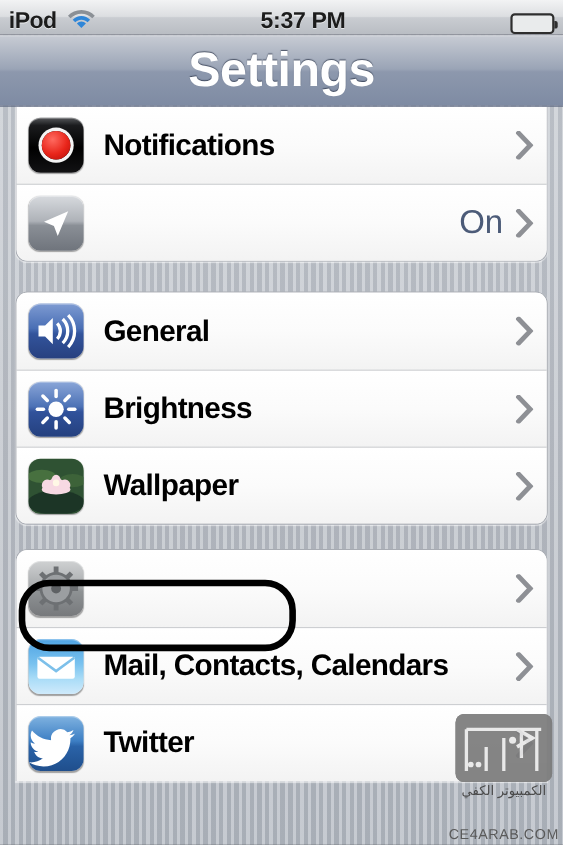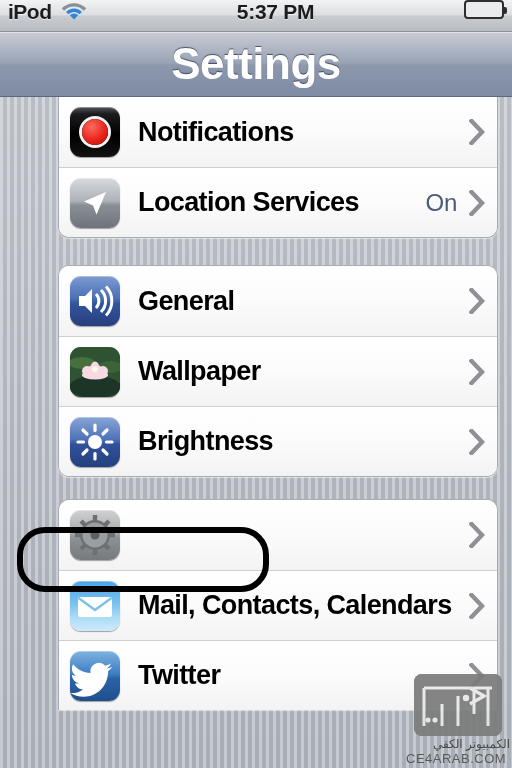--- a/index.html
+++ b/index.html
@@ -24,21 +24,21 @@
       linear-gradient(180deg, #c3c8cf 0%, #b6bbc3 55%, #aeb4bd 100%);
   }
 
   
   .statusbar {
     position: relative;
     height: 32px;
     background: linear-gradient(180deg, #f2f3f4 0%, #dcdee1 48%, #c9ccd1 52%, #b9bdc3 100%);
     border-bottom: 1px solid #8d919a;
     display: flex;
-    align-items: flex-start;
+    align-items: flex-end;
     box-sizing: border-box;
     padding: 0 8px;
   }
   .sb-carrier {
     font-size: 21px;
     font-weight: bold;
     color: #1c1c1c;
     letter-spacing: -0.5px;
     text-shadow: 0 1px 0 rgba(255,255,255,0.6);
   }
@@ -100,21 +100,20 @@
     color: #ffffff;
     letter-spacing: -0.5px;
     text-shadow: 0 -1px 1px rgba(40,50,70,0.75);
   }
 
   
   .content {
     position: absolute;
     top: 97px; left: 0; right: 0; bottom: 0;
     overflow: hidden;
-    padding-left: 44px;
   }
   .group {
     margin: 0 14px;
     background: #f7f7f7;
     border-radius: 11px;
     border: 1px solid #a7abb2;
     box-shadow: 0 1px 1px rgba(255,255,255,0.55);
     overflow: hidden;
   }
   .group.first { border-top: none; border-radius: 0 0 11px 11px; }
@@ -144,21 +143,21 @@
   .row-label {
     margin-left: 18px;
     font-size: 27px;
     font-weight: bold;
     color: #000;
     letter-spacing: -0.6px;
     white-space: nowrap;
   }
   .row-value {
     margin-left: auto;
-    font-size: 24px;
+    font-size: 30px;
     color: #4c5b78;
     letter-spacing: -0.3px;
     padding-right: 12px;
   }
   .chevron {
     margin-left: auto;
     flex: 0 0 auto;
     width: 16px; height: 26px;
   }
   .row-value + .chevron { margin-left: 0; }
@@ -213,40 +212,42 @@
     pointer-events: none;
     box-sizing: border-box;
   }
 
   
   .watermark {
     position: absolute;
     right: 2px;
     bottom: 2px;
     width: 104px;
+    text-align: center;
     pointer-events: none;
   }
   .wm-logo {
     width: 88px; height: 62px;
     margin: 0 auto;
     background: #7b7b7b;
     border-radius: 8px;
     position: relative;
     opacity: 0.92;
   }
   .wm-ar {
     font-size: 12px;
     color: #4a4a4a;
     margin-top: 1px;
     direction: rtl;
   }
   .wm-url {
     font-size: 13px;
     color: #5a5a5a;
     letter-spacing: 0.5px;
+    margin-top: 25px;
   }
 </style>
 </head>
 <body>
 
 <div id="screen">
 
   <div class="statusbar">
     <span class="sb-carrier">iPod</span>
 
@@ -282,21 +283,20 @@
           <path d="M2.5 2 L13 13 L2.5 24" fill="none" stroke="#8e9095" stroke-width="4.4" stroke-linecap="square"></path>
         </svg>
       </div>
 
       <div class="row">
         <span class="row-icon ic-location">
           <svg width="50" height="50" viewBox="0 0 50 50">
             <path d="M36 14 L14 23.5 L23 27.5 L26.5 36.5 Z" fill="#ffffff"></path>
           </svg>
         </span>
-        <span class="row-label">Location Services</span>
         <span class="row-value">On</span>
         <svg class="chevron" viewBox="0 0 16 26">
           <path d="M2.5 2 L13 13 L2.5 24" fill="none" stroke="#8e9095" stroke-width="4.4" stroke-linecap="square"></path>
         </svg>
       </div>
     </div>
 
     <div class="gap"></div>
 
     <div class="group">
@@ -304,20 +304,42 @@
       <div class="row">
         <span class="row-icon ic-sounds">
           <svg width="50" height="50" viewBox="0 0 50 50">
             <path d="M9 20 H15 L22 13 V37 L15 30 H9 Z" fill="#ffffff"></path>
             <path d="M26 18 A10 10 0 0 1 26 32" fill="none" stroke="#fff" stroke-width="3"></path>
             <path d="M31 14 A15.5 15.5 0 0 1 31 36" fill="none" stroke="#fff" stroke-width="3"></path>
             <path d="M36 10.5 A21 21 0 0 1 36 39.5" fill="none" stroke="#fff" stroke-width="3"></path>
           </svg>
         </span>
         <span class="row-label">General</span>
+        <svg class="chevron" viewBox="0 0 16 26">
+          <path d="M2.5 2 L13 13 L2.5 24" fill="none" stroke="#8e9095" stroke-width="4.4" stroke-linecap="square"></path>
+        </svg>
+      </div>
+
+      <div class="row">
+        <span class="row-icon ic-brightness">
+          <svg width="50" height="50" viewBox="0 0 50 50">
+            <circle cx="25" cy="25" r="7" fill="#fff"></circle>
+            <g stroke="#fff" stroke-width="3.2" stroke-linecap="round">
+              <line x1="25" y1="8" x2="25" y2="13.5"></line>
+              <line x1="25" y1="36.5" x2="25" y2="42"></line>
+              <line x1="8" y1="25" x2="13.5" y2="25"></line>
+              <line x1="36.5" y1="25" x2="42" y2="25"></line>
+              <line x1="13" y1="13" x2="17" y2="17"></line>
+              <line x1="33" y1="33" x2="37" y2="37"></line>
+              <line x1="37" y1="13" x2="33" y2="17"></line>
+              <line x1="17" y1="33" x2="13" y2="37"></line>
+            </g>
+          </svg>
+        </span>
+        <span class="row-label">Brightness</span>
         <svg class="chevron" viewBox="0 0 16 26">
           <path d="M2.5 2 L13 13 L2.5 24" fill="none" stroke="#8e9095" stroke-width="4.4" stroke-linecap="square"></path>
         </svg>
       </div>
 
       <div class="row">
         <span class="row-icon ic-wallpaper">
           <svg width="50" height="50" viewBox="0 0 50 50">
             <rect x="0" y="0" width="50" height="50" fill="#2f5233"></rect>
             <ellipse cx="25" cy="40" rx="26" ry="11" fill="#1c3526"></ellipse>
@@ -327,42 +349,20 @@
               <ellipse cx="25" cy="28" rx="13" ry="4.5"></ellipse>
               <ellipse cx="25" cy="24" rx="9" ry="6"></ellipse>
               <ellipse cx="25" cy="21" rx="4.5" ry="6.5"></ellipse>
               <ellipse cx="17" cy="24" rx="5" ry="5" transform="rotate(-30 17 24)"></ellipse>
               <ellipse cx="33" cy="24" rx="5" ry="5" transform="rotate(30 33 24)"></ellipse>
             </g>
             <ellipse cx="25" cy="22" rx="3" ry="3" fill="#fff8e6"></ellipse>
           </svg>
         </span>
         <span class="row-label">Wallpaper</span>
-        <svg class="chevron" viewBox="0 0 16 26">
-          <path d="M2.5 2 L13 13 L2.5 24" fill="none" stroke="#8e9095" stroke-width="4.4" stroke-linecap="square"></path>
-        </svg>
-      </div>
-
-      <div class="row">
-        <span class="row-icon ic-brightness">
-          <svg width="50" height="50" viewBox="0 0 50 50">
-            <circle cx="25" cy="25" r="7" fill="#fff"></circle>
-            <g stroke="#fff" stroke-width="3.2" stroke-linecap="round">
-              <line x1="25" y1="8" x2="25" y2="13.5"></line>
-              <line x1="25" y1="36.5" x2="25" y2="42"></line>
-              <line x1="8" y1="25" x2="13.5" y2="25"></line>
-              <line x1="36.5" y1="25" x2="42" y2="25"></line>
-              <line x1="13" y1="13" x2="17" y2="17"></line>
-              <line x1="33" y1="33" x2="37" y2="37"></line>
-              <line x1="37" y1="13" x2="33" y2="17"></line>
-              <line x1="17" y1="33" x2="13" y2="37"></line>
-            </g>
-          </svg>
-        </span>
-        <span class="row-label">Brightness</span>
         <svg class="chevron" viewBox="0 0 16 26">
           <path d="M2.5 2 L13 13 L2.5 24" fill="none" stroke="#8e9095" stroke-width="4.4" stroke-linecap="square"></path>
         </svg>
       </div>
     </div>
 
     <div class="gap-small"></div>
 
     <div class="group last-cut">
 

